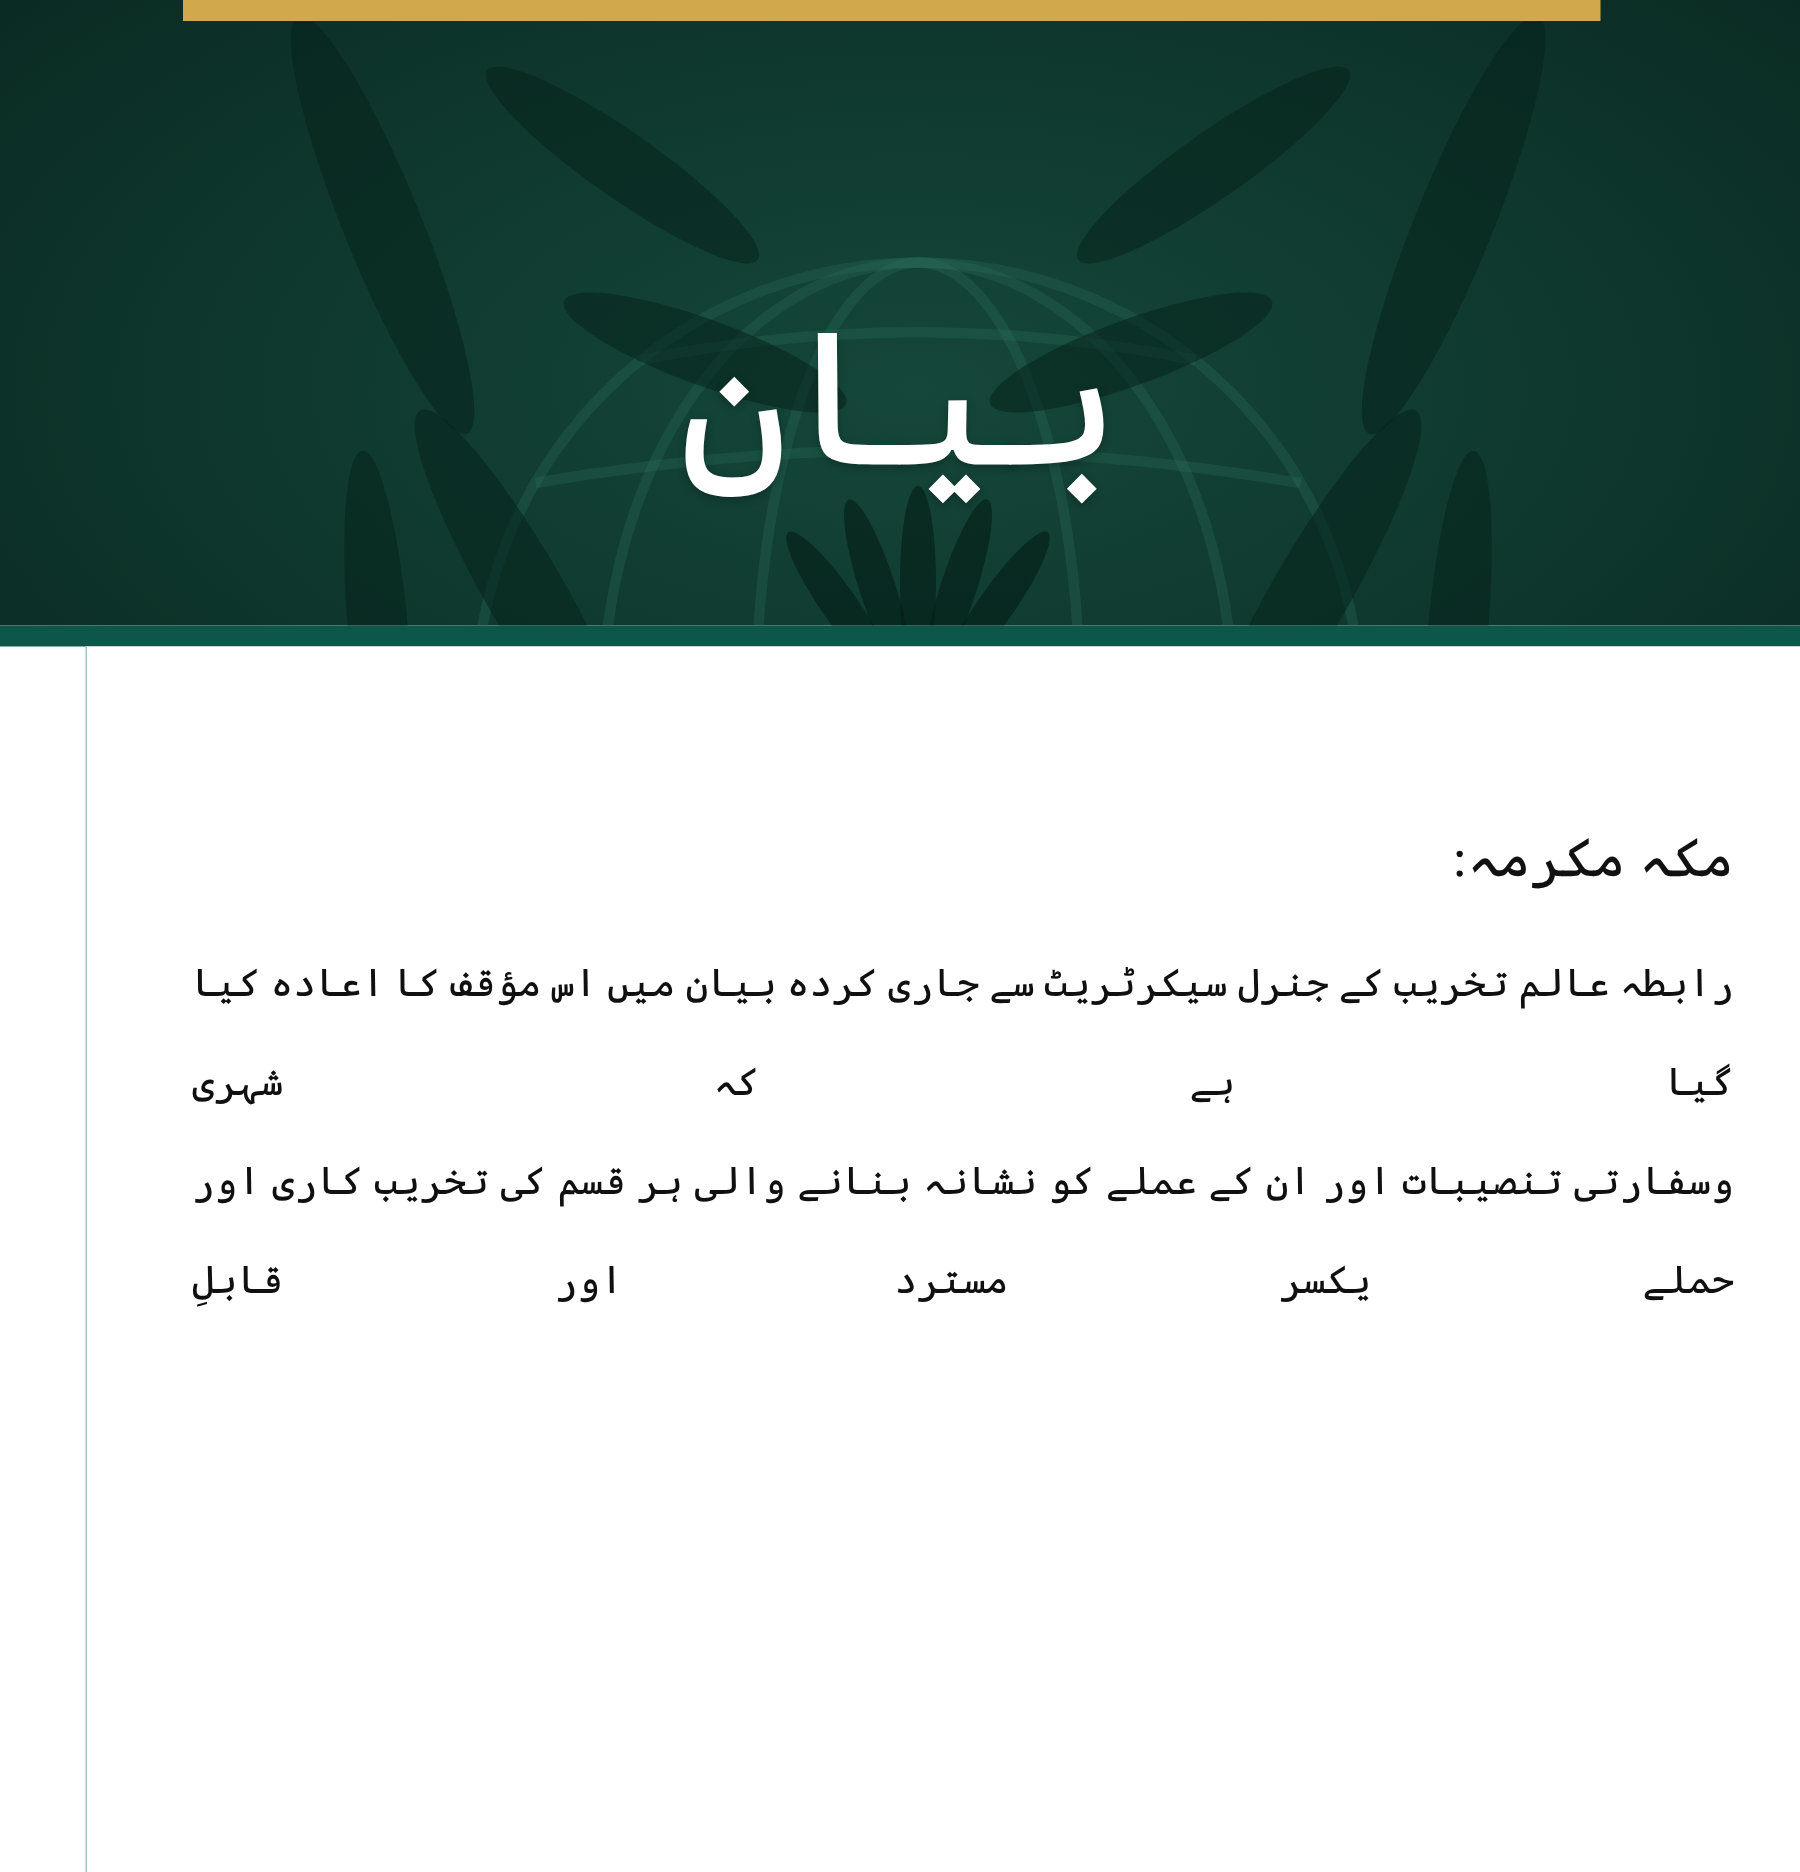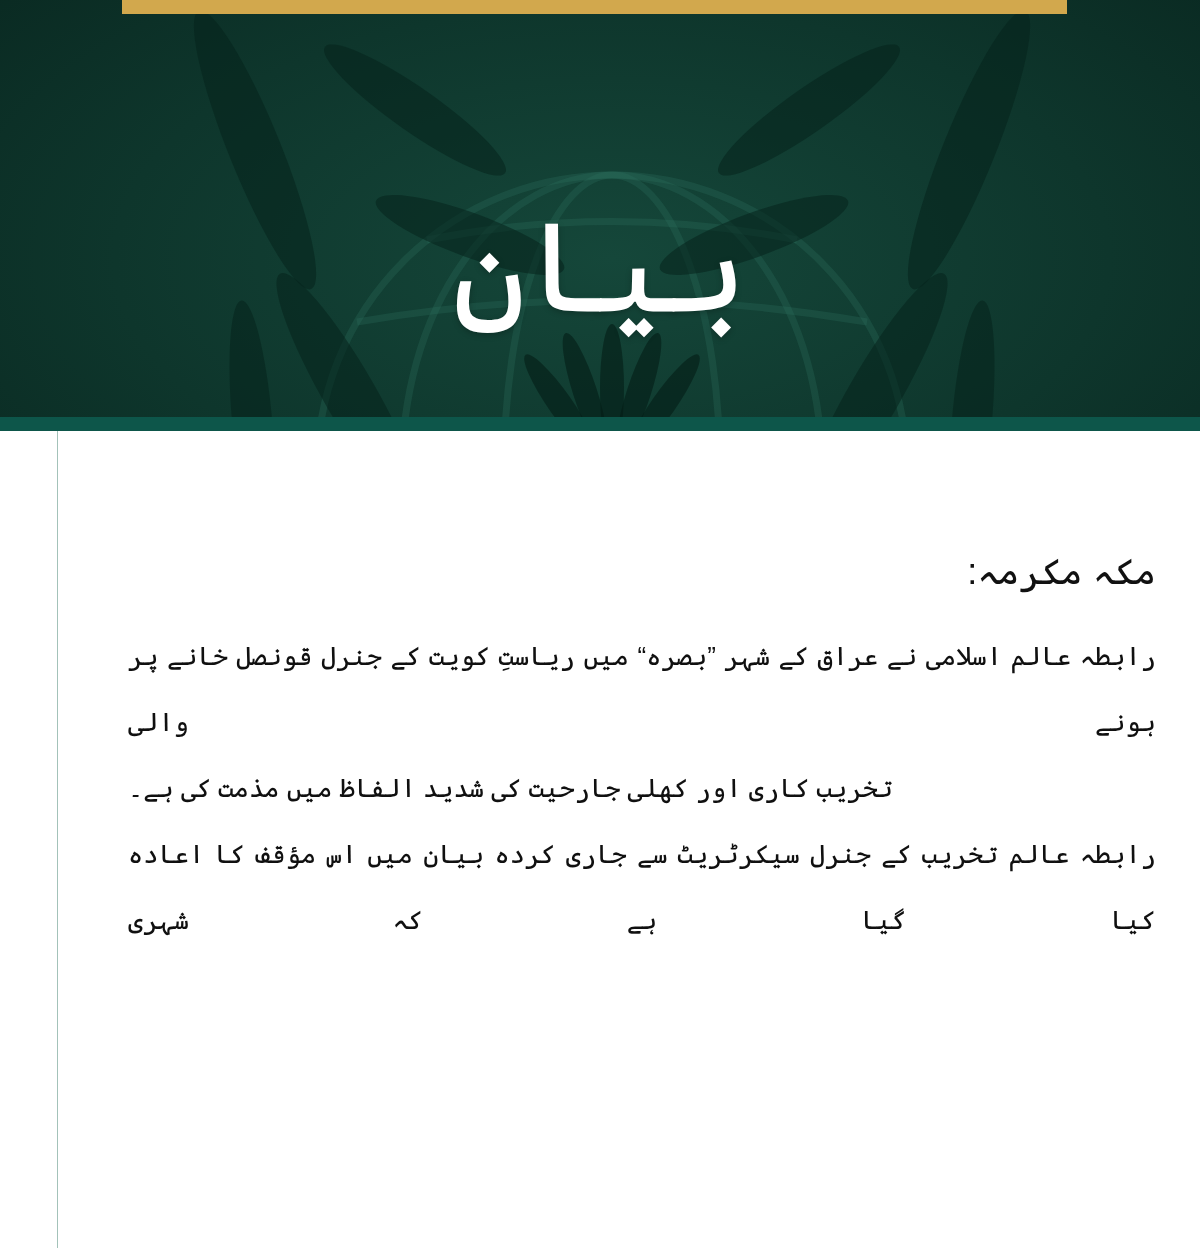--- a/index.html
+++ b/index.html
@@ -1,17 +1,17 @@
 <!DOCTYPE html>
 <html lang="ur"><head>
 <meta charset="utf-8">
 <style>
   html,body{margin:0;padding:0;background:#ffffff;}
   .page{position:relative;width:1200px;height:1248px;background:#ffffff;overflow:hidden;
-        font-family:Liberation Sans, sans-serif;}
+        font-family:Liberation Serif, serif;}
 
   
   .hero{position:absolute;top:0;left:0;width:1200px;height:417px;overflow:hidden;
         background:radial-gradient(92% 135% at 51% 62%, #15473a 0%, #0e362c 45%, #061f19 100%);}
   .hero-decor{position:absolute;top:0;left:0;width:1200px;height:417px;display:block;}
   .gold-bar{position:absolute;top:0;left:122px;width:945px;height:14px;background:#d2a84d;}
   .hero-title{position:absolute;top:168px;left:0;width:100%;margin:0;text-align:center;
               color:#ffffff;font-weight:normal;font-size:126px;line-height:200px;
               direction:rtl;text-shadow:0 2px 6px rgba(0,0,0,0.25);}
 
@@ -74,22 +74,19 @@
   </header>
 
   <div class="teal-strip"></div>
 
   <main class="card">
 
     <h2 class="city" lang="ur" dir="rtl">مکہ مکرمہ:</h2>
 
     <div class="body-text">
       <p class="para">
-        <span class="ln stretch">رابطہ عالم اسلامی نے عراق کے شہر ”بصرہ“ میں ریاستِ کویت کے جنرل قونصل خانے پر ہونے والی</span>
-        <span class="ln left">تخریب کاری اور کھلی جارحیت کی شدید الفاظ میں مذمت کی ہے۔</span>
-      </p>
-      <p class="para">
         <span class="ln stretch">رابطہ عالم تخریب کے جنرل سیکرٹریٹ سے جاری کردہ بیان میں اس مؤقف کا اعادہ کیا گیا ہے کہ شہری</span>
+        <span class="ln stretch">وسفارتی تنصیبات اور ان کے عملے کو نشانہ بنانے والی ہر قسم کی تخریب کاری اور حملے یکسر مسترد اور قابلِ</span>
       </p>
     </div>
 
   </main>
 </div>
 
 </body></html>

